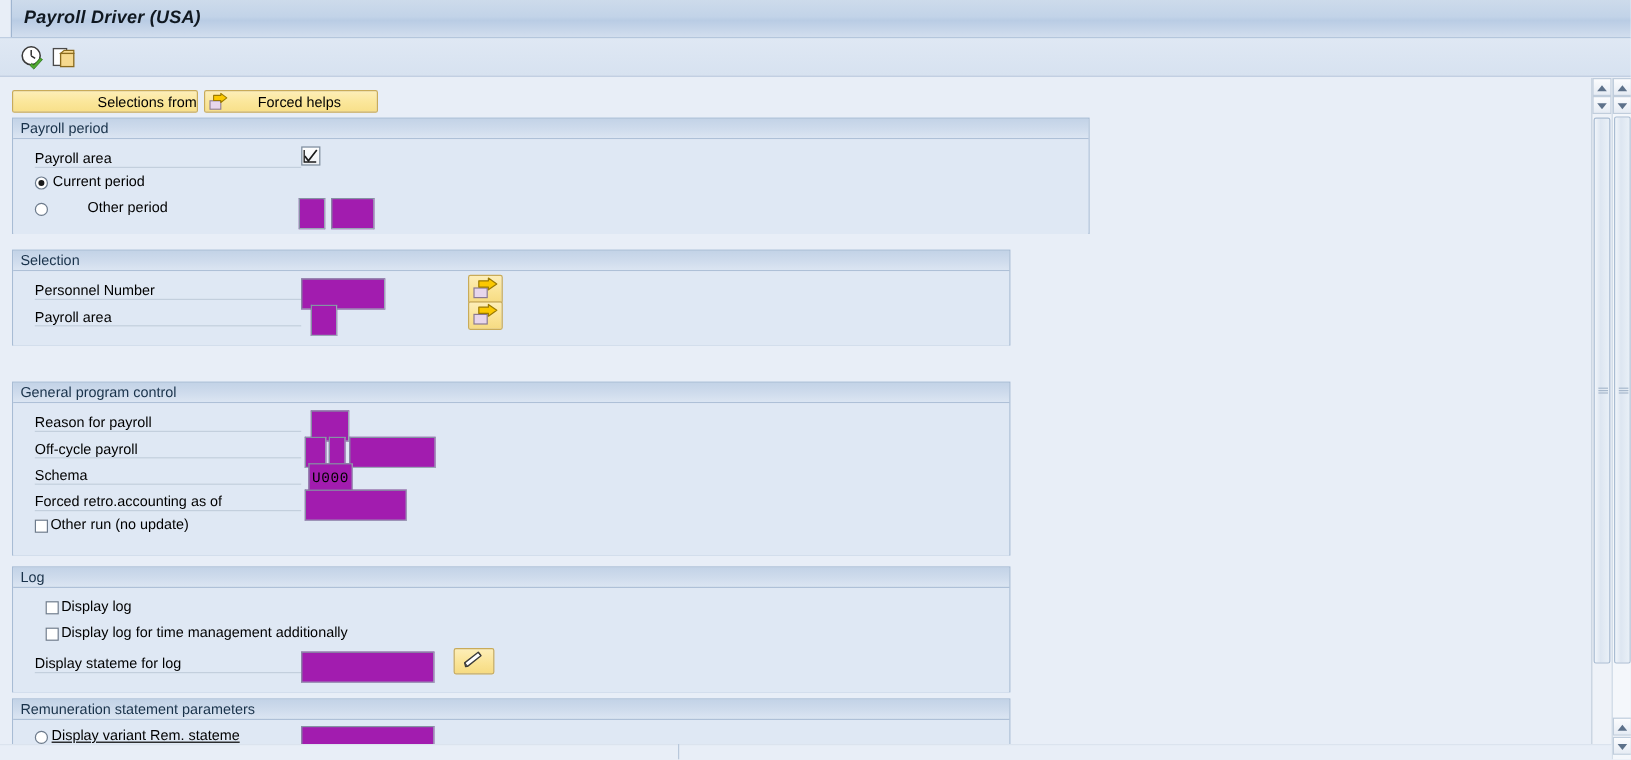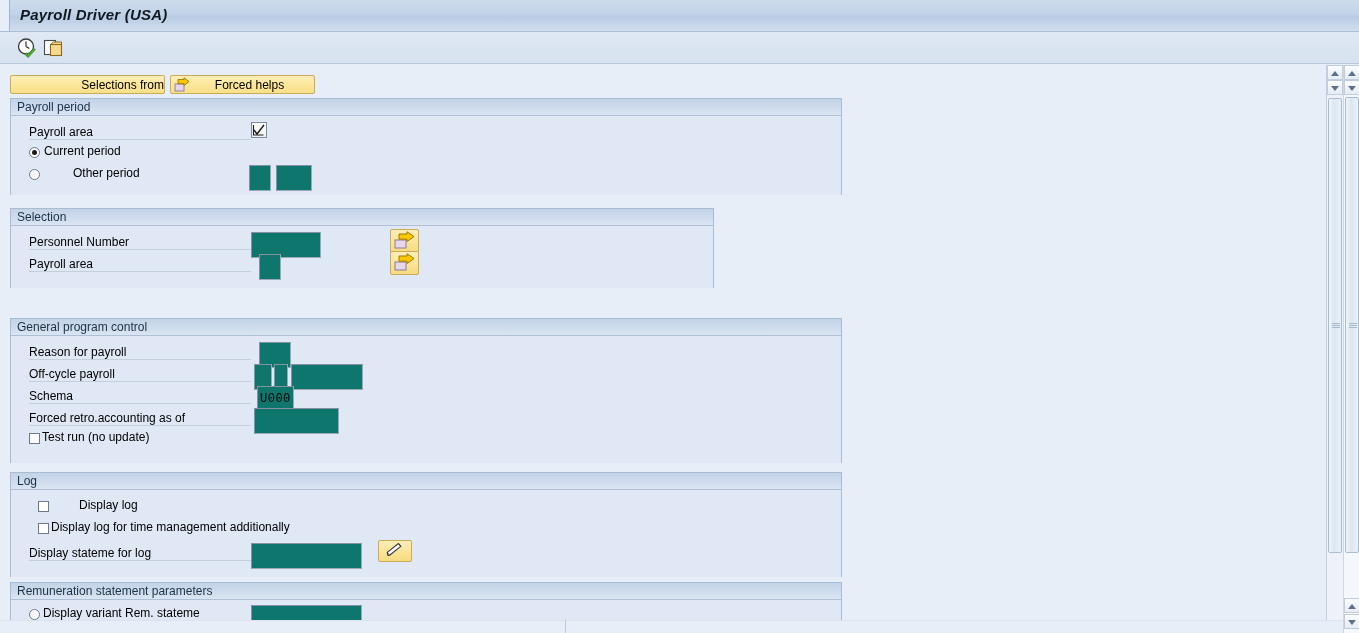--- a/index.html
+++ b/index.html
@@ -64,21 +64,21 @@
     height:16px;line-height:16px;padding-left:6px;
     background:linear-gradient(to bottom,#c3d3e7 0%,#cedbec 50%,#dbe5f2 100%);
     border-bottom:1px solid #aec0d7;
     font-size:12px;color:#19324a;white-space:nowrap;
   }
   .group-body{position:relative;background:#dfe8f4;}
 
   .lbl{position:absolute;font-size:12px;color:#000;white-space:nowrap;}
   .lbl.u{border-bottom:1px solid #c3cfdd;}
   .fld{
-    position:absolute;background:#0f766e;border:1px solid #9aa7b6;
+    position:absolute;background:#a21caf;border:1px solid #9aa7b6;
     border-top-color:#8592a3;border-left-color:#8592a3;
     box-sizing:border-box;height:18px;font-size:12px;
     padding:12px 2px;line-height:16px;color:#000;
   }
   .fld.mono{font-family:"Liberation Mono","DejaVu Sans Mono",monospace;font-size:12px;letter-spacing:.5px;}
 
   .cbtn{
     position:absolute;box-sizing:border-box;
     background:linear-gradient(to bottom,#fdeeb8 0%,#fae394 60%,#f6db82 100%);
     border:1px solid #c9ab59;border-radius:2px;cursor:pointer;
@@ -171,21 +171,21 @@
         <span class="shicon">
           <svg width="17" height="17" viewBox="0 0 17 17">
             <rect x="1" y="7" width="9" height="7" fill="#e7d6ec" stroke="#8b7a93" stroke-width=".9"></rect>
             <path d="M4 2.5 L10 2.5 L10 0.8 L15 4.6 L10 8.4 L10 6.7 L4 6.7 Z" fill="#fbc800" stroke="#9b7a00" stroke-width=".9" stroke-linejoin="round"></path>
           </svg>
         </span>
         <span>Forced helps</span>
       </div>
     </div>
 
-    <div class="group" style="top:33px;width:832px;height:97px;">
+    <div class="group" style="top:33px;width:898px;height:97px;">
       <div class="group-head">Payroll period</div>
       <div class="group-body" style="height:79px;">
 
         <div class="lbl u" style="left:18px;top:9px;width:222px;">Payroll area</div>
         <div class="smallbox" style="left:240px;top:6px;">
           <svg width="14" height="14" viewBox="0 0 14 14">
             <path d="M2 7 L5 11 L12 2" fill="none" stroke="#1c1c1c" stroke-width="1.4"></path>
             <path d="M1.5 2 L1.5 12 L11.5 12" fill="none" stroke="#1c1c1c" stroke-width="1.1"></path>
           </svg>
         </div>
@@ -193,21 +193,21 @@
         <div class="radio on" style="left:18px;top:31px;"></div>
         <div class="opt-label" style="left:33px;top:28px;">Current period</div>
 
         <div class="radio" style="left:18px;top:53px;"></div>
         <div class="opt-label" style="left:33px;top:50px;margin-left:29px;">Other period</div>
         <input class="fld" style="left: 238px; top: 49px; width: 22px;" value="">
         <input class="fld" style="left: 265px; top: 49px; width: 36px;" value="">
       </div>
     </div>
 
-    <div class="group" style="top:143px;width:704px;height:80px;">
+    <div class="group" style="top:143px;width:832px;height:80px;">
       <div class="group-head">Selection</div>
       <div class="group-body" style="height:62px;">
 
         <div class="lbl u" style="left:18px;top:9px;width:222px;">Personnel Number</div>
         <input class="fld" style="left: 240px; top: 6px; width: 70px;" value="">
         <div class="cbtn" style="left:379px;top:3px;width:29px;height:24px;">
           <svg width="27" height="22" viewBox="0 0 27 22" style="margin:0px 0 0 0;">
             <rect x="4" y="10" width="11" height="8" fill="#e7d6ec" stroke="#8b7a93" stroke-width="1"></rect>
             <path d="M8 4 L16 4 L16 1.7 L23 6.6 L16 11.5 L16 9.2 L8 9.2 Z" fill="#fbc800" stroke="#9b7a00" stroke-width="1" stroke-linejoin="round"></path>
           </svg>
@@ -236,51 +236,51 @@
         <input class="fld" style="left: 263px; top: 28px; width: 14px;" value="">
         <input class="fld" style="left: 280px; top: 28px; width: 72px;" value="">
 
         <div class="lbl u" style="left:18px;top:53px;width:222px;">Schema</div>
         <input class="fld mono" style="left: 246px; top: 50px; width: 37px;" value="U000">
 
         <div class="lbl u" style="left:18px;top:75px;width:222px;">Forced retro.accounting as of</div>
         <input class="fld" style="left: 243px; top: 72px; width: 85px;" value="">
 
         <div class="chk" style="left:18px;top:97px;"></div>
-        <div class="opt-label" style="left:31px;top:94px;">Test run (no update)</div>
+        <div class="opt-label" style="left:31px;top:94px;">Other run (no update)</div>
       </div>
     </div>
 
     <div class="group" style="top:407px;width:832px;height:105px;">
       <div class="group-head">Log</div>
       <div class="group-body" style="height:87px;">
 
         <div class="chk" style="left:27px;top:11px;"></div>
-        <div class="opt-label" style="left:40px;top:8px;margin-left:28px;">Display log</div>
+        <div class="opt-label" style="left:40px;top:8px;">Display log</div>
 
         <div class="chk" style="left:27px;top:33px;"></div>
         <div class="opt-label" style="left:40px;top:30px;">Display log for time management additionally</div>
 
         <div class="lbl u" style="left:18px;top:56px;width:222px;">Display stateme for log</div>
         <input class="fld" style="left: 240px; top: 53px; width: 111px;" value="">
         <div class="cbtn" style="left:367px;top:50px;width:34px;height:22px;">
           <svg width="32" height="20" viewBox="0 0 32 20">
             <path d="M9 14.5 L8.2 11.4 L19.5 2.5 L21.8 5.4 L10.6 14.3 Z" fill="#ffffff" stroke="#3b3b3b" stroke-width="1.1" stroke-linejoin="round"></path>
             <path d="M8.2 11.4 L10.6 14.3" stroke="#3b3b3b" stroke-width="1"></path>
             <path d="M19.5 2.5 L21.8 5.4" stroke="#3b3b3b" stroke-width="1"></path>
           </svg>
         </div>
       </div>
     </div>
 
     <div class="group" style="top:517px;width:832px;height:48px;">
       <div class="group-head">Remuneration statement parameters</div>
       <div class="group-body" style="height:30px;">
         <div class="radio" style="left:18px;top:9px;"></div>
-        <div class="opt-label" style="left:32px;top:6px;">Display variant Rem. stateme</div>
+        <div class="opt-label" style="left:32px;top:6px;text-decoration:underline;">Display variant Rem. stateme</div>
         <input class="fld" style="left: 240px; top: 5px; width: 111px;" value="">
       </div>
     </div>
 
   </div>
 
   <div class="vsb-inner">
     <div class="sb-arrow up" style="top:0;"></div>
     <div class="sb-arrow down" style="top:15px;"></div>
     <div class="sb-thumb" style="top:33px;height:455px;">

